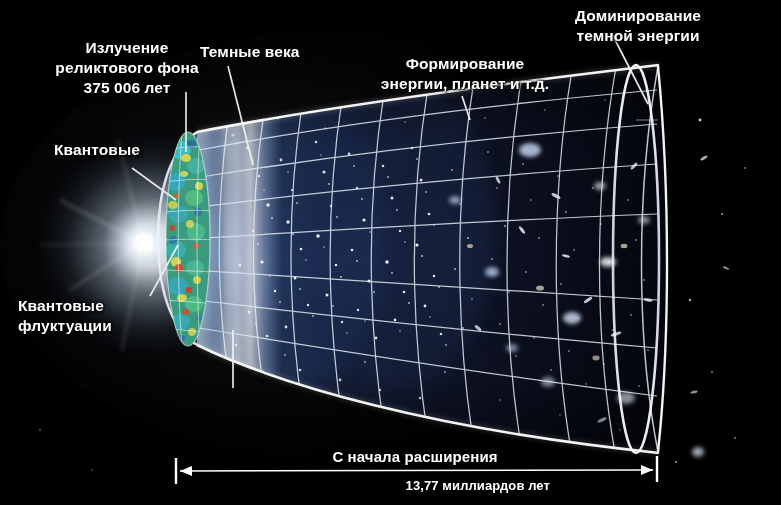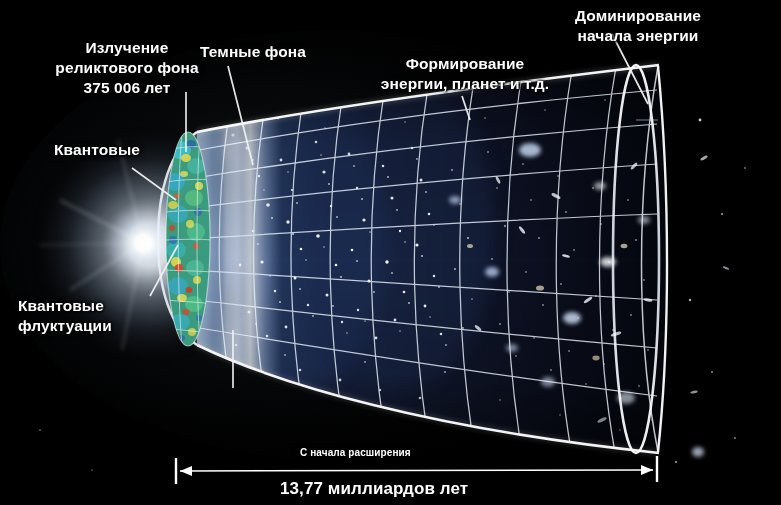--- a/index.html
+++ b/index.html
@@ -34,22 +34,22 @@
     white-space: pre-line;
     pointer-events: none;
   }
   .lbl-cmb      { left: 32px;  top: 38px;  width: 190px; text-align: center; }
   .lbl-infl     { left: 22px;  top: 140px; width: 150px; text-align: center; }
   .lbl-quant    { left: 18px;  top: 296px; width: 160px; }
   .lbl-dark     { left: 200px; top: 42px;  width: 136px; text-align: left; }
   .lbl-form     { left: 355px; top: 54px;  width: 220px; text-align: center; }
   .lbl-domin    { left: 532px; top: 6px;   width: 212px; text-align: center; }
   .lbl-stars    { left: 165px; top: 394px; width: 260px; text-align: center; }
-  .lbl-since    { left: 300px; top: 447px; width: 230px; text-align: left; font-size: 10px; }
-  .lbl-age      { left: 280px; top: 478px; width: 270px; text-align: left; font-size: 17px; }
+  .lbl-since    { left: 300px; top: 447px; width: 230px; text-align: center; font-size: 15px; }
+  .lbl-age      { left: 280px; top: 478px; width: 270px; text-align: right; font-size: 13px; }
 </style>
 </head>
 <body>
 
 <div id="stage">
 
   <svg class="layer" viewBox="0 0 781 505">
     <defs>
 
       <radialGradient id="bbGlow" cx="50%" cy="50%" r="50%">
@@ -492,21 +492,21 @@
       <circle cx="92" cy="470" r="0.9" opacity="0.3"></circle>
     </g>
   </svg>
 
   <div class="label lbl-cmb">Излучение
 реликтового фона
 375 006 лет</div>
   <div class="label lbl-infl">Квантовые</div>
   <div class="label lbl-quant">Квантовые
 флуктуации</div>
-  <div class="label lbl-dark">Темные фона</div>
+  <div class="label lbl-dark">Темные века</div>
   <div class="label lbl-form">Формирование
 энергии, планет и т.д.</div>
   <div class="label lbl-domin">Доминирование
-начала энергии</div>
+темной энергии</div>
   <div class="label lbl-since">С начала расширения</div>
   <div class="label lbl-age">13,77 миллиардов лет</div>
 
 </div>
 
 </body></html>

